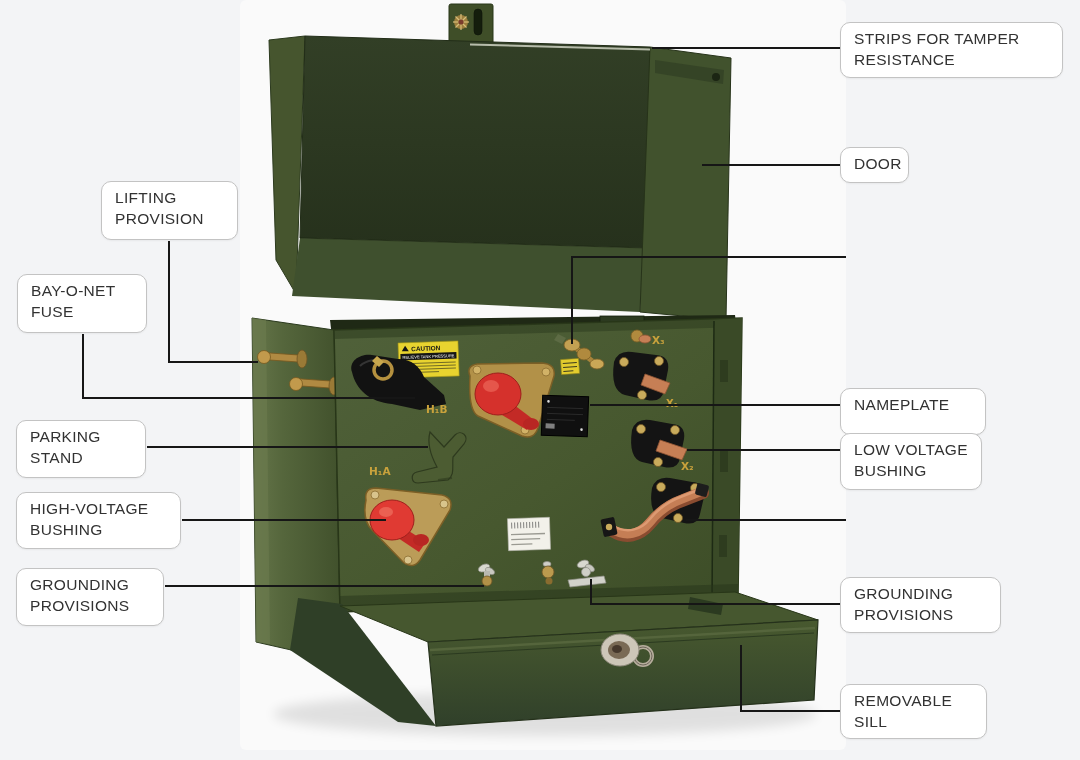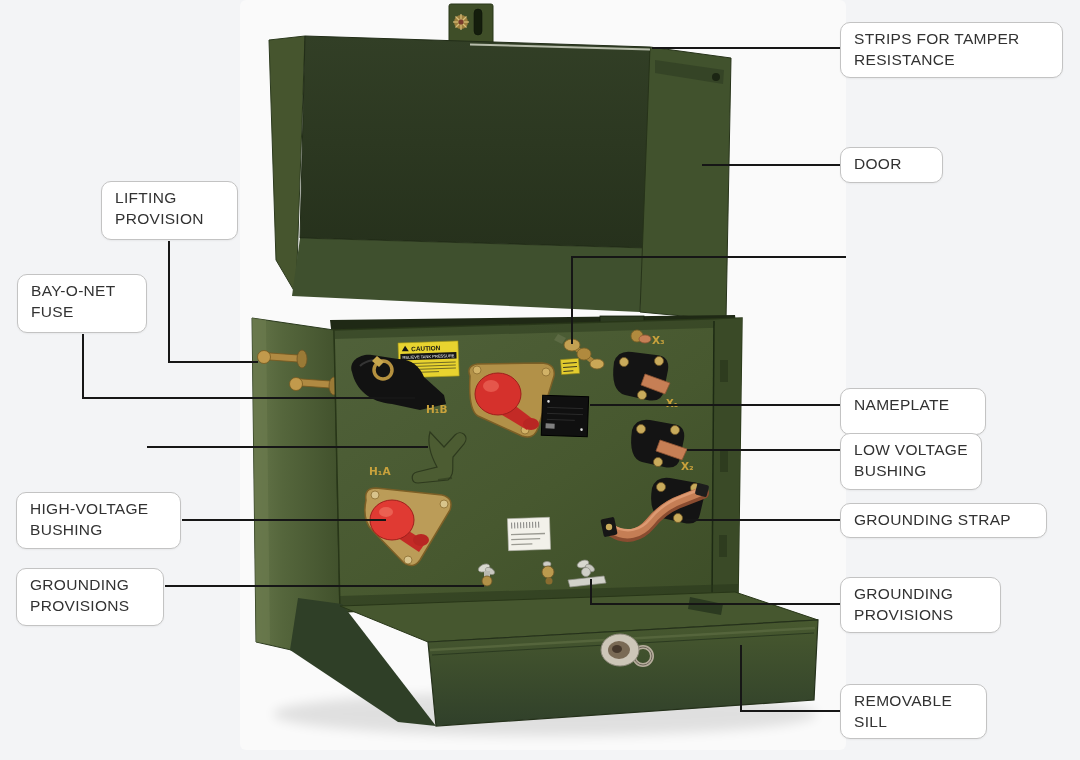--- a/index.html
+++ b/index.html
@@ -300,46 +300,47 @@
 </svg>
 
 <div class="callout" style="left:101px;top:181px;width:137px;height:59px">
   <span>LIFTING
 PROVISION</span>
 </div>
 <div class="callout" style="left:17px;top:274px;width:130px;height:59px">
   <span>BAY-O-NET
 FUSE</span>
 </div>
+<div class="callout" style="left:16px;top:420px;width:130px;height:58px">
+  <span>PARKING
+STAND</span>
+</div>
 <div class="callout" style="left:16px;top:492px;width:165px;height:57px">
   <span>HIGH-VOLTAGE
 BUSHING</span>
 </div>
 <div class="callout" style="left:16px;top:568px;width:148px;height:58px">
   <span>GROUNDING
 PROVISIONS</span>
 </div>
 
 <div class="callout" style="left:840px;top:22px;width:223px;height:56px">
   <span>STRIPS FOR TAMPER
 RESISTANCE</span>
 </div>
-<div class="callout" style="left:840px;top:147px;width:103px;height:36px">
+<div class="callout" style="left:840px;top:147px;width:69px;height:36px">
   <span>DOOR</span>
 </div>
 <div class="callout" style="left:840px;top:388px;width:146px;height:47px">
   <span>NAMEPLATE</span>
 </div>
 <div class="callout" style="left:840px;top:433px;width:142px;height:57px">
   <span>LOW VOLTAGE
 BUSHING</span>
 </div>
-<div class="callout" style="left:840px;top:503px;width:207px;height:35px">
-  <span>GROUNDING STRAP</span>
-</div>
 <div class="callout" style="left:840px;top:577px;width:161px;height:56px">
   <span>GROUNDING
 PROVISIONS</span>
 </div>
 <div class="callout" style="left:840px;top:684px;width:147px;height:55px">
   <span>REMOVABLE
 SILL</span>
 </div>
 
 </div>

